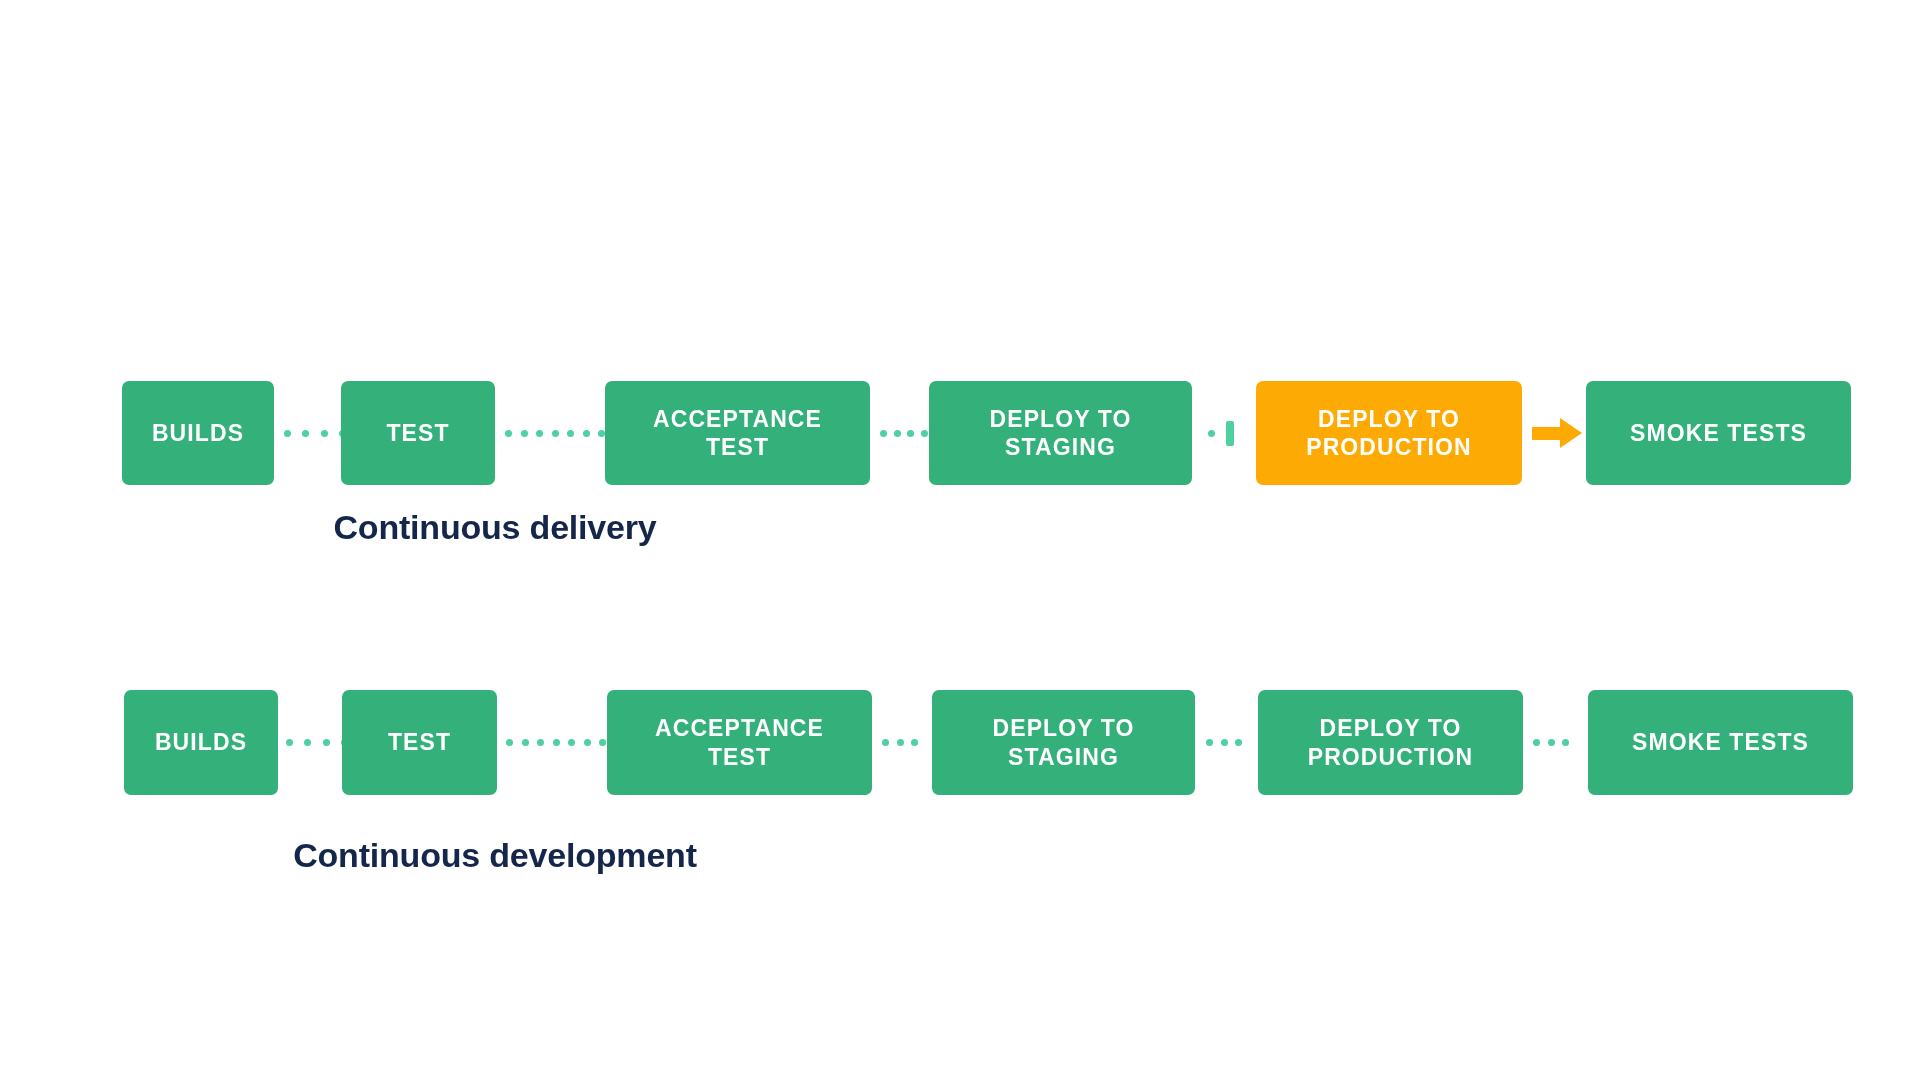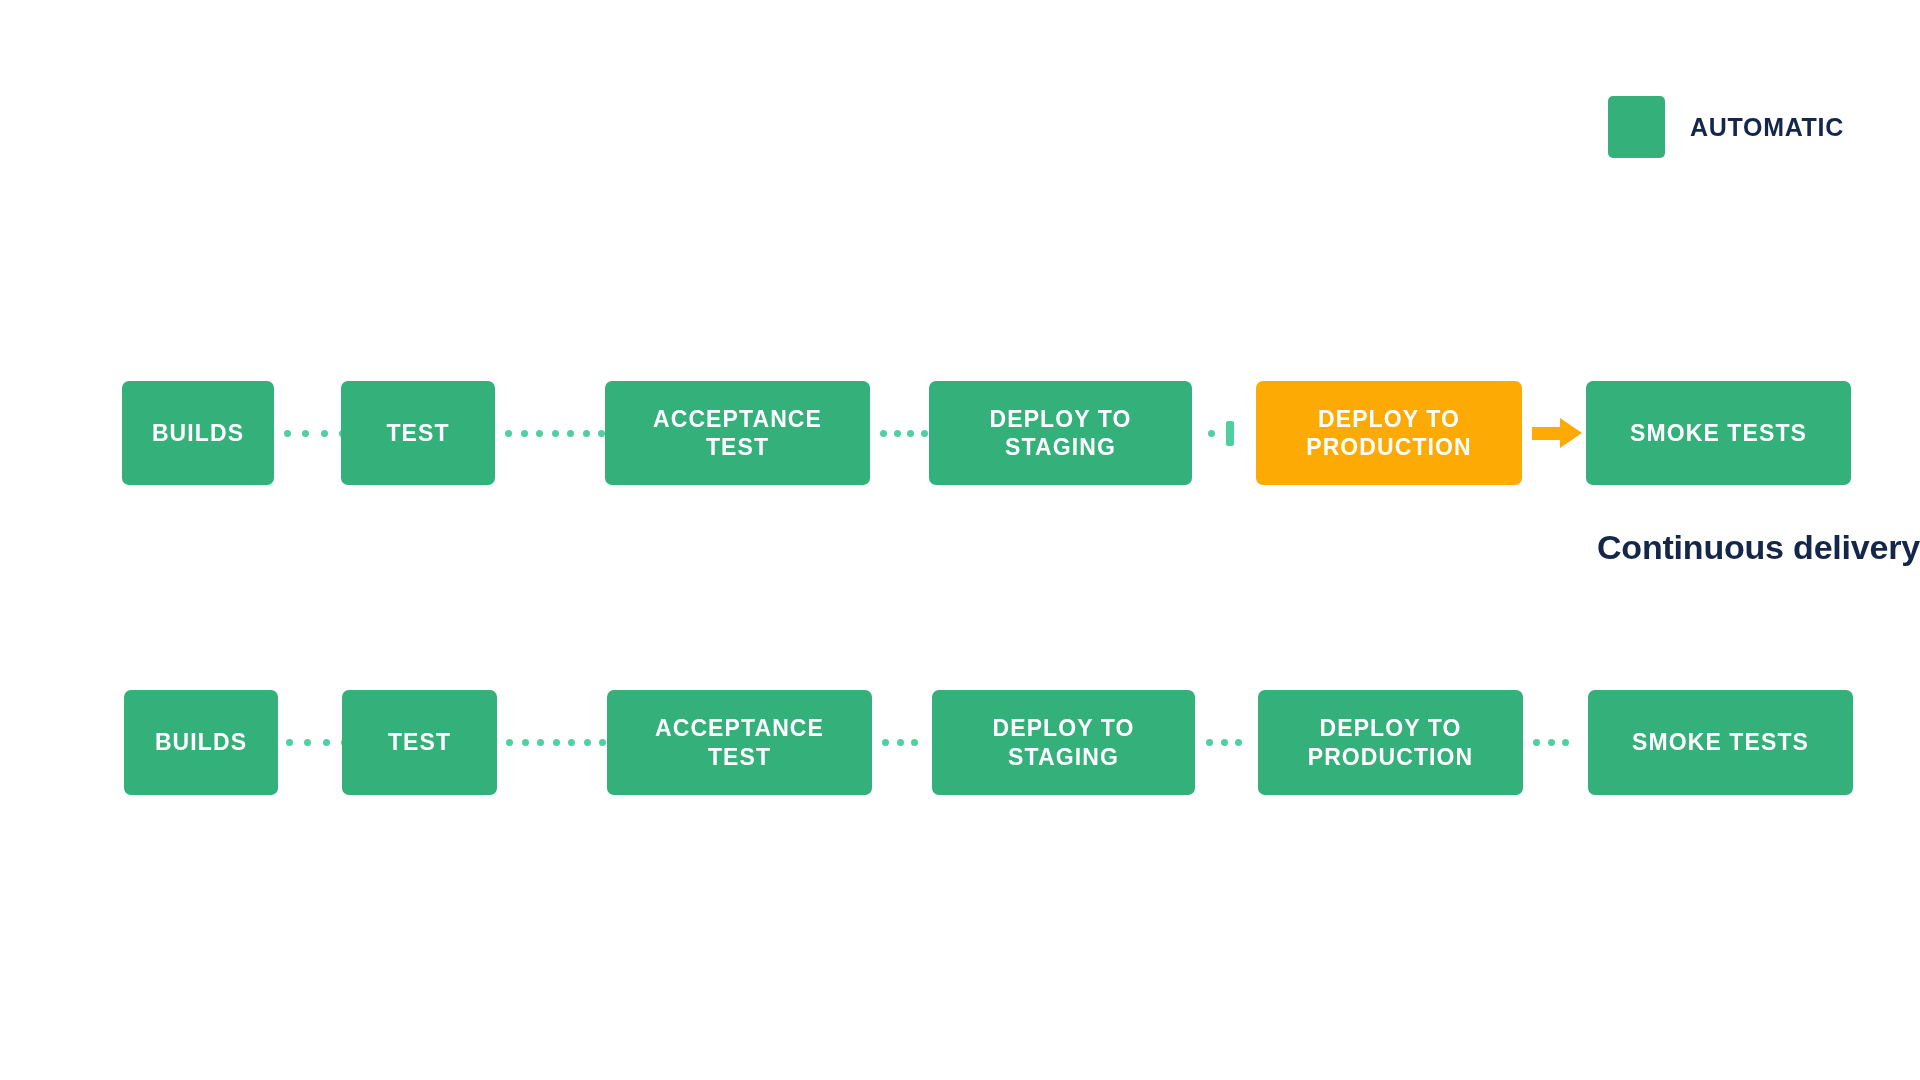--- a/index.html
+++ b/index.html
@@ -129,34 +129,30 @@
   
   .caption {
     position: absolute;
     width: 1920px;
     text-align: center;
     color: #14264a;
     font-size: 34px;
     font-weight: bold;
     letter-spacing: -0.2px;
   }
-  .caption-row1 { top: 528px; text-align: right; }
+  .caption-row1 { top: 508px; }
   .caption-row2 { top: 836px; }
   .caption span { margin-left: -930px; }
 </style>
 </head>
 <body>
 
 <div class="canvas">
 
   <div class="legend">
-    <div class="legend-row">
-      <div class="legend-swatch auto"></div>
-      <div class="legend-label">AUTOMATIC</div>
-    </div>
   </div>
 
   <div class="pipeline pipeline-row1">
 
     <div class="stage green" style="left:122px; top:0; width:152px; height:104px;">
       <div class="stage-label">BUILDS</div>
     </div>
 
     <div class="dots" style="left:284px; top:48px; width:62px;">
       <i></i>
@@ -278,14 +274,17 @@
       <i></i>
         <i></i>
         <i></i>
     </div>
 
     <div class="stage green" style="left:1588px; top:0; width:265px; height:105px;">
       <div class="stage-label">SMOKE TESTS</div>
     </div>
   </div>
 
+  <div class="caption caption-row2">
+    <span>Continuous development</span>
+  </div>
 
 </div>
 
 </body></html>

